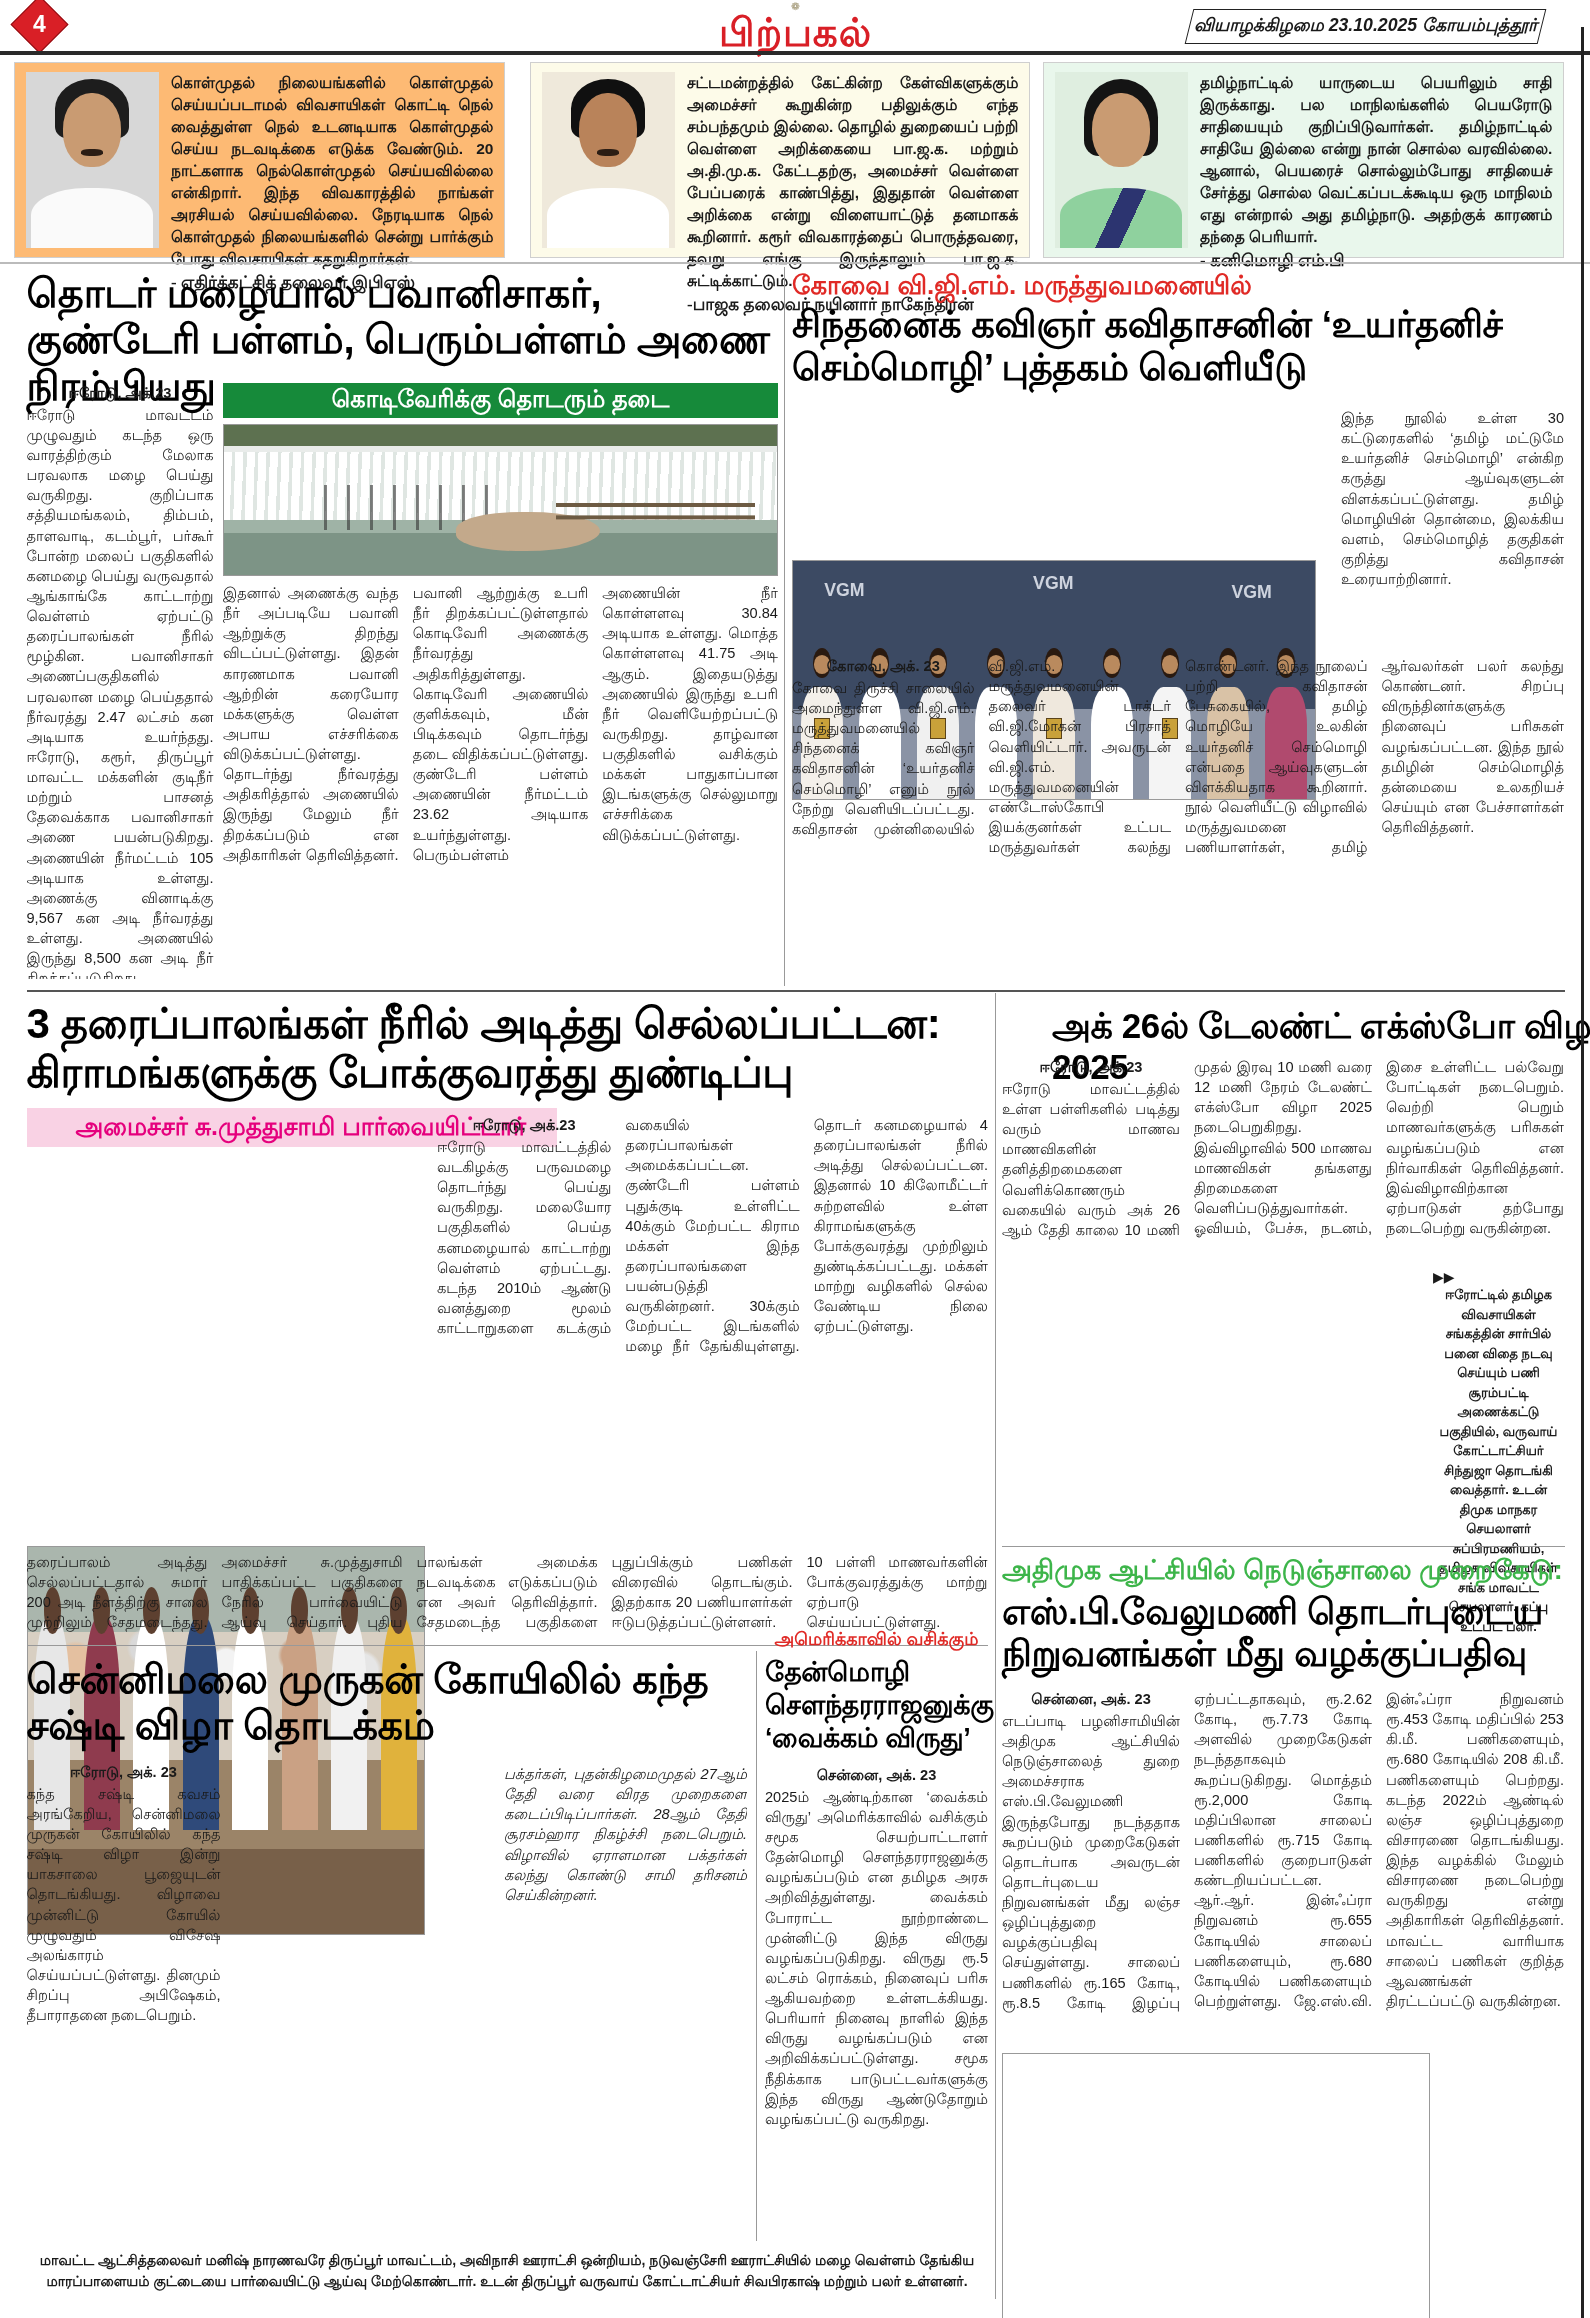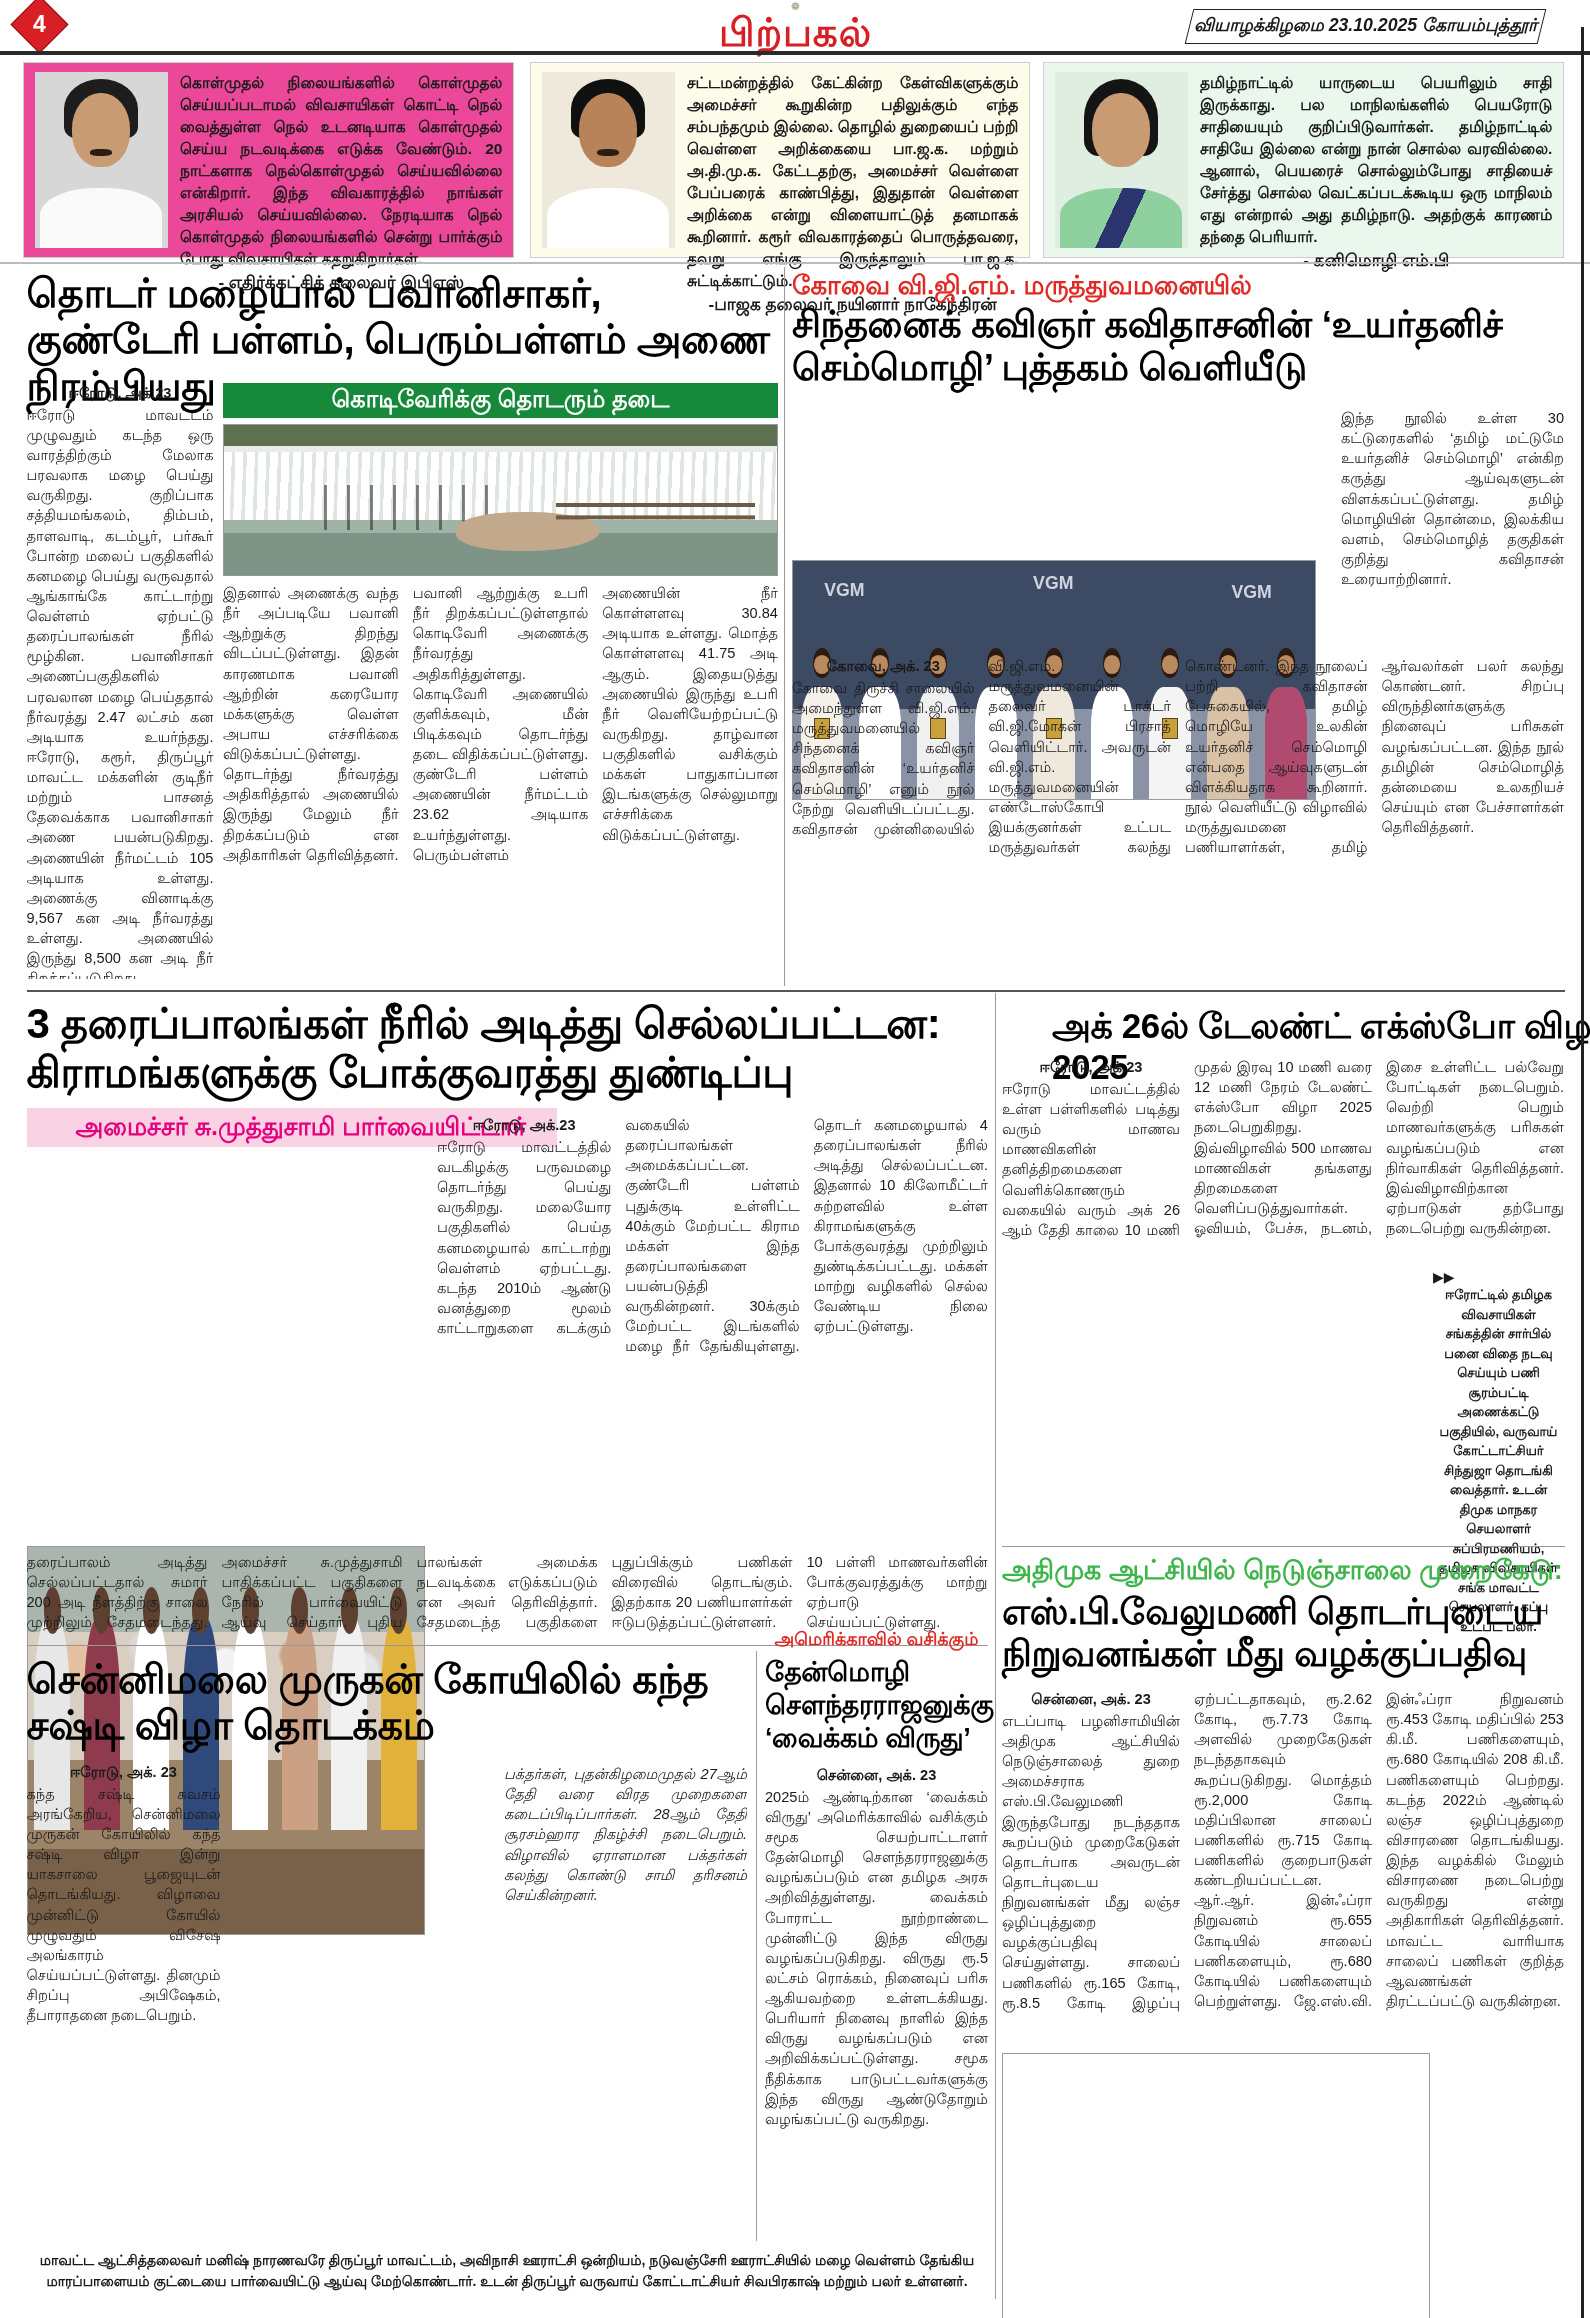--- a/index.html
+++ b/index.html
@@ -16,27 +16,27 @@
   .diamond-inner{ transform:rotate(-45deg); color:#fff; font-size:23px; font-weight:bold; }
   .masthead{ left:0; right:0; top:10.6px; text-align:center; color:#d91f26; font-size:39px;
     font-weight:800; letter-spacing:0.9px; }
   .ornament{ left:0; right:0; top:0; text-align:center; font-size:10.6px; color:#9a8f6a; }
   .datebox{ right:49px; top:8.8px; width:353px; height:35px; border:1.8px solid #222; background:#fff;
     transform:skewX(-14deg); display:flex; align-items:center; justify-content:center; }
   .datebox span{ transform:skewX(14deg); font-size:17.7px; font-weight:bold; font-style:italic; }
   .head-rule{ left:0; right:0; top:51px; height:3.5px; background:#2a2a2a; }
   
   .qbox{ top:62px; height:196px; border:0.9px solid #cfcfcf; padding:8.8px 10.6px; display:flex; gap:12.4px; }
-  .qbox.q1{ left:23px; width:491px; background:#ec4899; }
+  .qbox.q1{ left:14px; width:491px; background:#fdba74; }
   .qbox.q2{ left:530px; width:500px; background:#fdfbe9; }
   .qbox.q3{ left:1043px; width:521px; background:#e9f7ec; }
   .qphoto{ width:133px; height:100%; flex:0 0 133px; }
   .qtext{ flex:1; display:flex; flex-direction:column; }
   .qtext .quote{ font-size:15.5px; font-weight:600; line-height:1.42; text-align:justify; flex:1; }
-  .qtext .attr{ text-align:center; font-weight:800; font-size:17px; padding-top:3.5px; }
+  .qtext .attr{ text-align:left; font-weight:800; font-size:17px; padding-top:3.5px;font-family:Liberation Serif, serif; }
   
   .portrait{ position:relative; overflow:hidden; background:var(--bg,#ddd); }
   .portrait .hair{ position:absolute; width:56%; height:34%; left:22%; top:4%; background:var(--hair,#222); border-radius:50% 50% 20% 20%; }
   .portrait .face{ position:absolute; width:44%; height:42%; left:28%; top:12%; background:var(--skin,#c99b72); border-radius:48% 48% 46% 46%; }
   .portrait .stache{ position:absolute; width:16%; height:4%; left:42%; top:44%; background:#2b1d14; border-radius:40%; }
   .portrait .torso{ position:absolute; width:92%; height:34%; left:4%; bottom:0; background:var(--shirt,#fff); border-radius:45% 45% 0 0; }
   
   .headline{ font-weight:800; color:#000; line-height:1.16; letter-spacing:-0.4px; }
   .kicker-red{ color:#e02a26; font-weight:800; }
   .kicker-green{ color:#3db54a; font-weight:700; }

